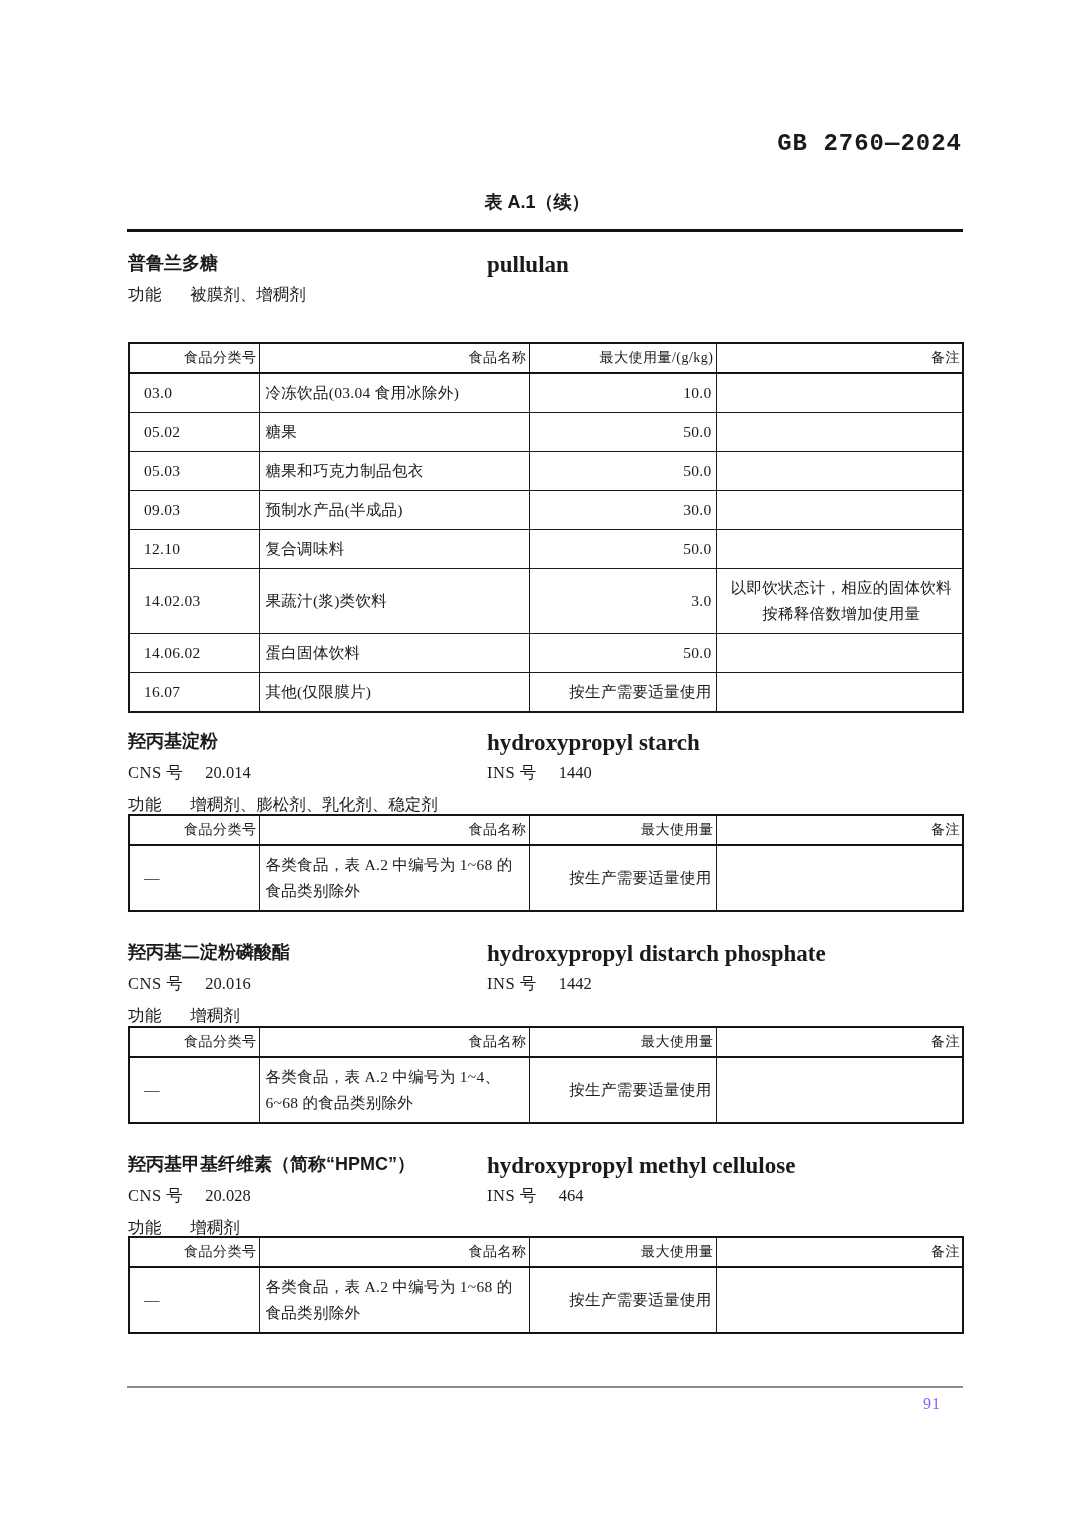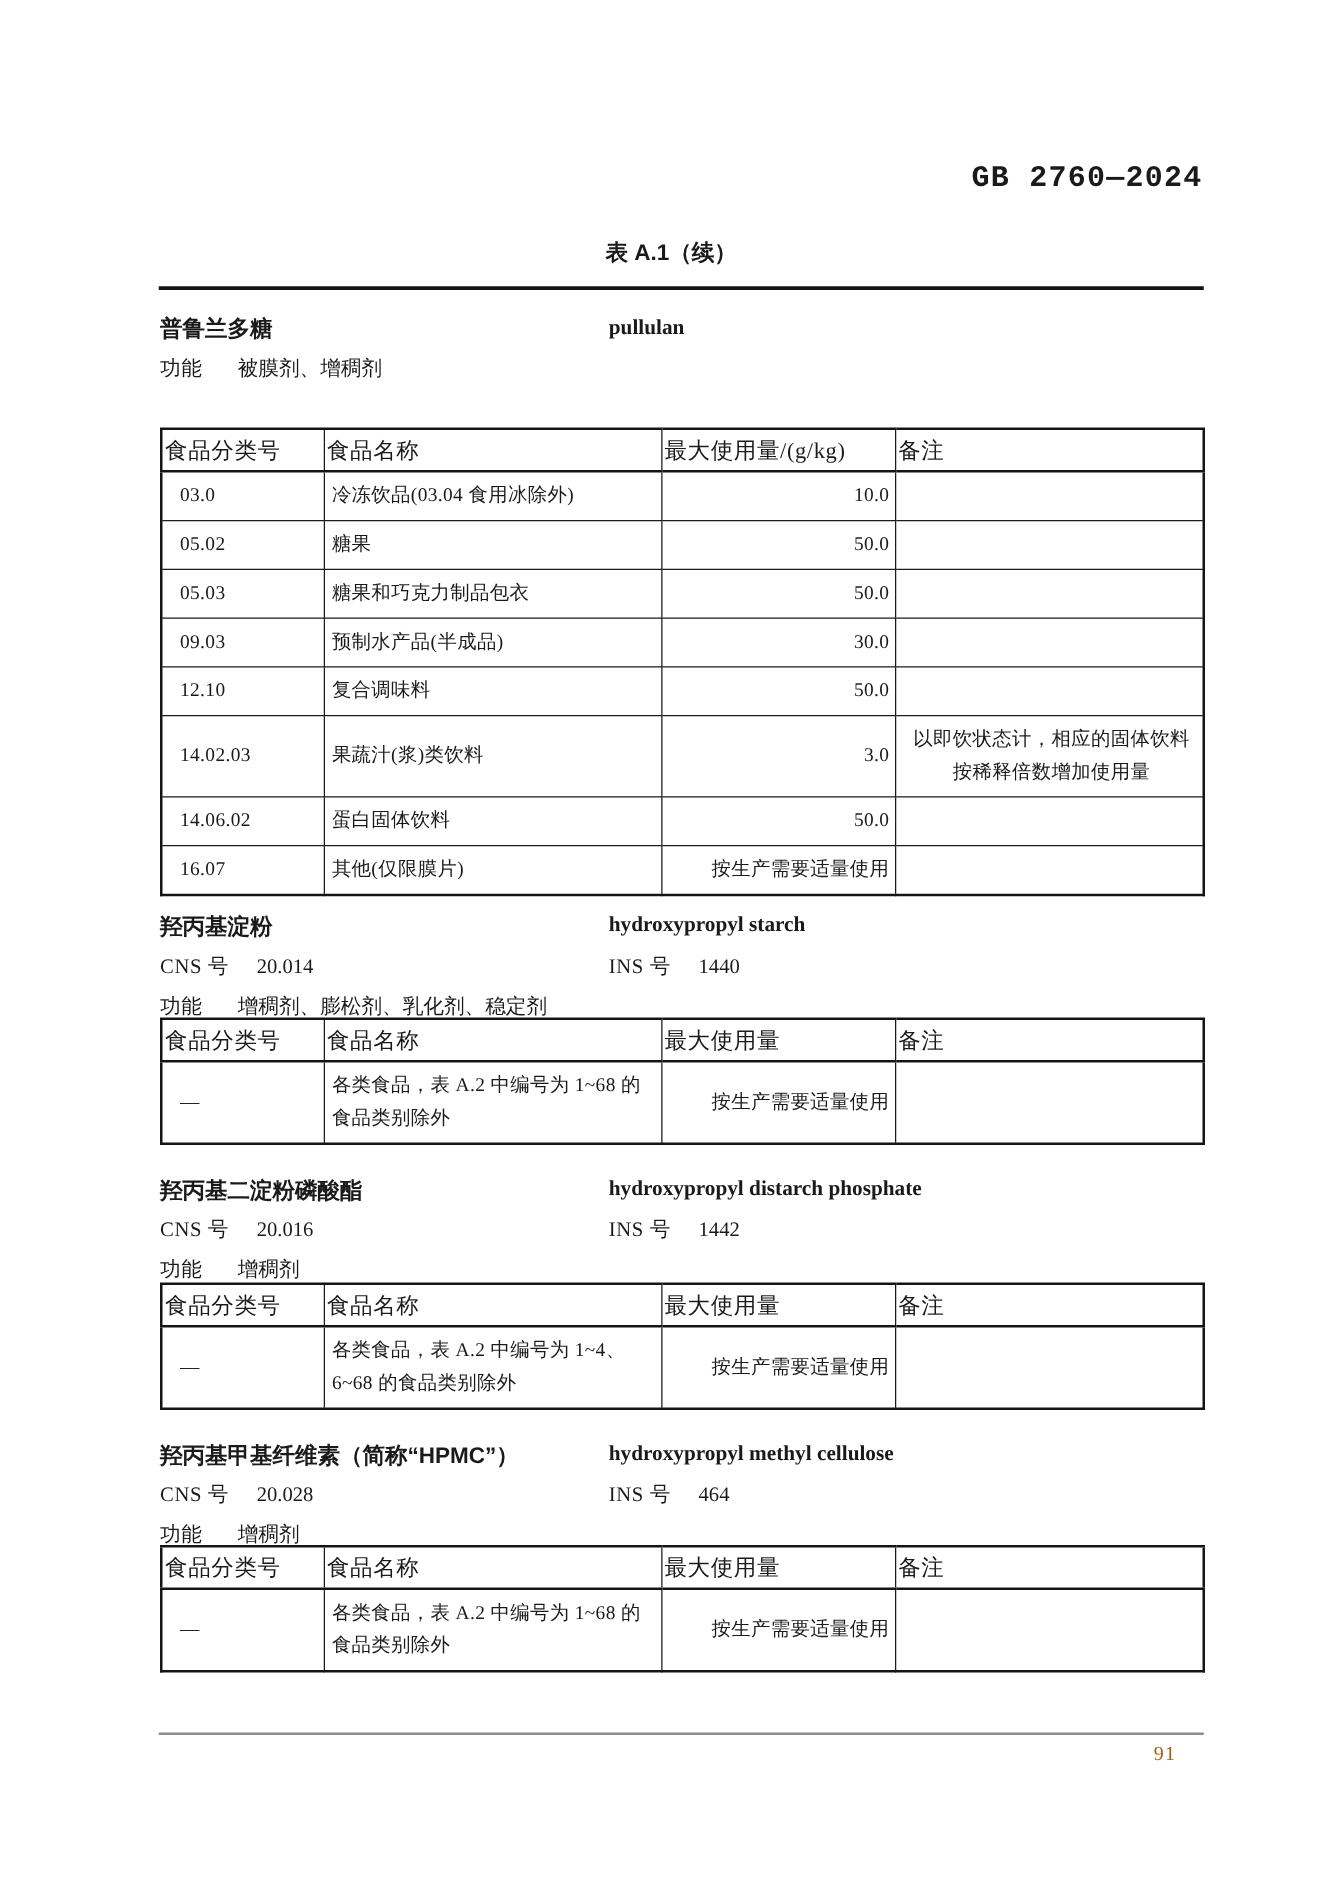--- a/index.html
+++ b/index.html
@@ -28,57 +28,57 @@
   #sec2{top:940px}
   #sec3{top:1152px}
   .sec-head{position:relative;height:33px;}
   .name-cn{
     font-family:"Liberation Sans","DejaVu Sans",sans-serif;
     font-weight:bold;font-size:18px;
   }
   .name-en{
     position:absolute;left:359px;top:1px;
     font-family:"Liberation Serif","DejaVu Serif",serif;
-    font-weight:bold;font-size:17px;text-align:center;
+    font-weight:bold;font-size:23px;text-align:center;
   }
   .sec-line{position:relative;height:32px;font-size:16.5px;}
   .sec-line .lbl{letter-spacing:0.5px;}
   .sec-line .val{margin-left:18px;}
   .sec-line .val.func{margin-left:24px;}
   .ins-wrap{position:absolute;left:359px;top:0;}
   .table-wrap{position:absolute;left:128px;width:834px;}
   #tbl0{top:342px}
   #tbl1{top:814px}
   #tbl2{top:1026px}
   #tbl3{top:1236px}
   table.gbtable{
     border-collapse:collapse;table-layout:fixed;width:834px;
     border:2px solid #141414;
   }
   table.gbtable th{
     border:1px solid #1a1a1a;border-top:2px solid #141414;border-bottom:2px solid #141414;
-    font-weight:normal;font-size:18px;text-align:left;
+    font-weight:normal;font-size:14px;text-align:right;
     height:20px;padding:4px 2px;letter-spacing:0.5px;
   }
   table.gbtable td{
     border:1px solid #1a1a1a;
     font-size:15.5px;line-height:26px;height:26px;
     padding:6px 10px;vertical-align:middle;
     letter-spacing:0.3px;
   }
   table.gbtable td.c0{text-align:left;padding-left:14px;}
   table.gbtable td.c1{text-align:left;padding-left:6px;}
   table.gbtable td.c2{text-align:right;padding-left:4px;padding-right:4px;}
   table.gbtable td.c3{text-align:center;padding-left:12px;padding-right:8px;}
   .footer-rule{
     position:absolute;top:1386px;left:127px;width:836px;height:2px;background:#8c8c8c;
   }
   .page-num{
     position:absolute;top:1395px;right:133px;
-    font-size:16px;color:#a16207;letter-spacing:1px;
+    font-size:16px;color:#8b5cf6;letter-spacing:1px;
   }
 </style>
 </head>
 <body>
 
 <div class="doc-num">GB 2760—2024</div>
 <div class="table-title">表 A.1（续）</div>
 <div class="title-rule"></div>
 
 <div class="section" id="sec0">

